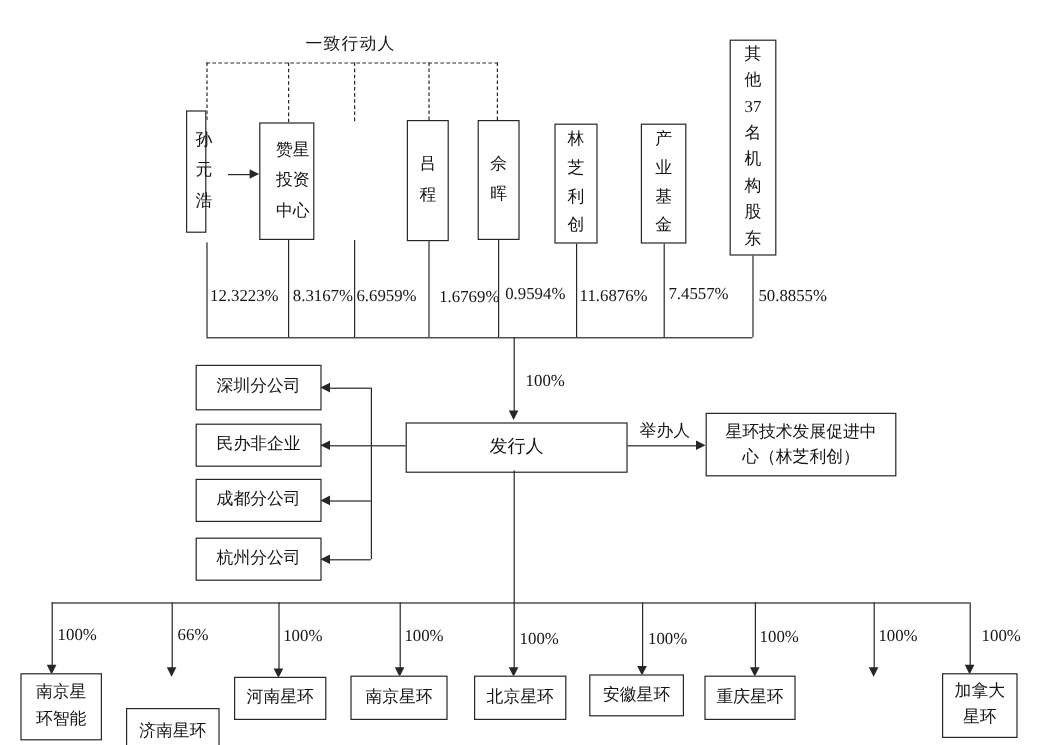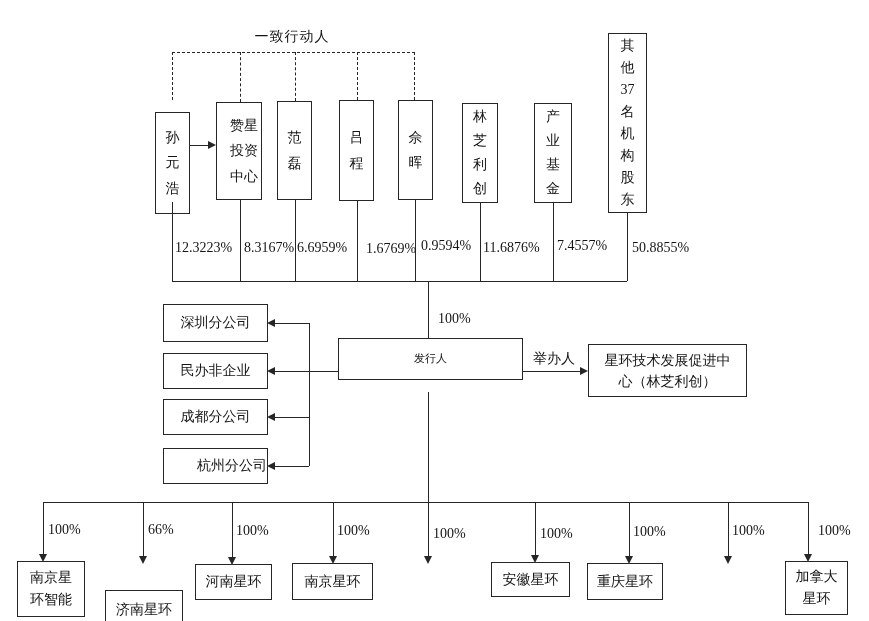--- a/index.html
+++ b/index.html
@@ -33,28 +33,25 @@
 <div class="canvas">
 
   <div class="lbl" style="left:252px;top:28px;width:80px;text-align:center;letter-spacing:1px;">一致行动人</div>
   <div class="dash-h" style="left:172px;top:52px;width:243px;"></div>
   <div class="dash-v" style="left:172px;top:52px;height:48px;"></div>
   <div class="dash-v" style="left:240px;top:52px;height:50px;"></div>
   <div class="dash-v" style="left:295px;top:52px;height:49px;"></div>
   <div class="dash-v" style="left:357px;top:52px;height:48px;"></div>
   <div class="dash-v" style="left:414px;top:52px;height:48px;"></div>
 
-  <div class="box" style="left:155px;top:112px;width:35px;height:102px;padding:0 7px;">
+  <div class="box" style="left:155px;top:92px;width:17px;height:102px;padding:0 7px;">
       <span class="txt">孙元浩</span>
     </div>
   <div class="box" style="left:216px;top:102px;width:46px;height:98px;padding:0 3px;text-align:right;">
       <span class="txt">赞星投资中心</span>
-    </div>
-  <div class="box" style="left:277px;top:101px;width:35px;height:99px;padding:0 7px;">
-      <span class="txt">范磊</span>
     </div>
   <div class="box" style="left:339px;top:100px;width:35px;height:101px;padding:0 7px;">
       <span class="txt">吕程</span>
     </div>
   <div class="box" style="left:398px;top:100px;width:35px;height:100px;padding:0 7px;">
       <span class="txt">佘晖</span>
     </div>
   <div class="box lh17" style="left:462px;top:103px;width:36px;height:100px;padding:0 8px;">
       <span class="txt">林芝利创</span>
     </div>
@@ -84,34 +81,34 @@
   <div class="lbl" style="left:366px;top:241px;">1.6769%</div>
   <div class="lbl" style="left:421px;top:238px;">0.9594%</div>
   <div class="lbl" style="left:483px;top:240px;">11.6876%</div>
   <div class="lbl" style="left:557px;top:238px;">7.4557%</div>
   <div class="lbl" style="left:632px;top:240px;">50.8855%</div>
 
   <div class="vline" style="left:428px;top:281px;height:62px;"></div>
   <div class="arr arr-down" style="left:424px;top:342px;"></div>
   <div class="lbl" style="left:438px;top:311px;">100%</div>
 
-  <div class="box" style="left:338px;top:338px;width:185px;height:42px;font-size:11px;">
+  <div class="box" style="left:338px;top:352px;width:185px;height:42px;font-size:15px;">
       <span class="txt">发行人</span>
     </div>
 
   <div class="box" style="left:163px;top:304px;width:105px;height:38px;">
       <span class="txt">深圳分公司</span>
     </div>
   <div class="box" style="left:163px;top:353px;width:105px;height:36px;">
       <span class="txt">民办非企业</span>
     </div>
   <div class="box" style="left:163px;top:399px;width:105px;height:36px;">
       <span class="txt">成都分公司</span>
     </div>
-  <div class="box" style="left:163px;top:448px;width:105px;height:36px;text-align:right;">
+  <div class="box" style="left:163px;top:448px;width:105px;height:36px;">
       <span class="txt">杭州分公司</span>
     </div>
 
   <div class="hline" style="left:309px;top:371px;width:29px;"></div>
   <div class="vline" style="left:309px;top:323px;height:143px;"></div>
   <div class="hline" style="left:274px;top:323px;width:35px;"></div>
   <div class="arr arr-left" style="left:267px;top:319px;"></div>
   <div class="hline" style="left:274px;top:371px;width:35px;"></div>
   <div class="arr arr-left" style="left:267px;top:367px;"></div>
   <div class="hline" style="left:274px;top:417px;width:35px;"></div>
@@ -163,20 +160,23 @@
     </div>
   <div class="box lh155" style="left:105px;top:590px;width:78px;height:40px;">
       <span class="txt">济南星环</span>
     </div>
   <div class="box lh155" style="left:195px;top:564px;width:77px;height:36px;">
       <span class="txt">河南星环</span>
     </div>
   <div class="box lh155" style="left:292px;top:563px;width:81px;height:37px;">
       <span class="txt">南京星环</span>
     </div>
+  <div class="box lh155" style="left:395px;top:563px;width:77px;height:37px;">
+      <span class="txt">北京星环</span>
+    </div>
   <div class="box lh155" style="left:491px;top:562px;width:79px;height:35px;">
       <span class="txt">安徽星环</span>
     </div>
   <div class="box lh155" style="left:587px;top:563px;width:76px;height:37px;">
       <span class="txt">重庆星环</span>
     </div>
   <div class="box lh155" style="left:785px;top:561px;width:63px;height:54px;padding:0 8px;">
       <span class="txt">加拿大星环</span>
     </div>
 

